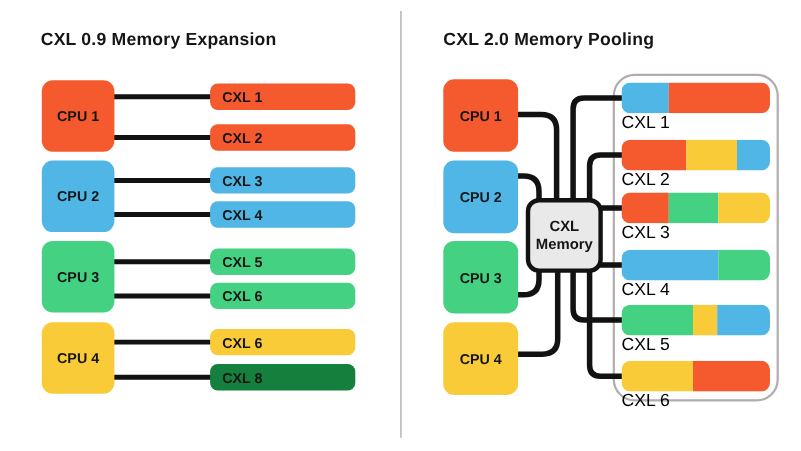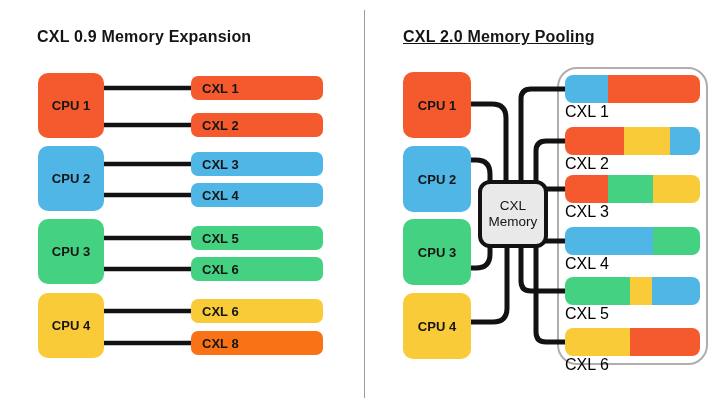--- a/index.html
+++ b/index.html
@@ -33,34 +33,34 @@
   .pbar{
     width:135px;height:28px;border-radius:8px;overflow:hidden;z-index:3;
     display:flex;flex-direction:row;
   }
   .pbar .seg{height:100%;flex:0 0 auto;}
   .pbar-wrap{position:absolute;z-index:3;}
   .switch{
     width:70px;height:68px;background:#e9e9e9;border:4px solid #121212;
     border-radius:12px;box-sizing:border-box;z-index:3;
     display:flex;flex-direction:column;align-items:center;justify-content:center;
-    font-size:13.5px;font-weight:400;color:#151515;line-height:16px;text-align:center;
+    font-size:13.5px;font-weight:700;color:#151515;line-height:16px;text-align:center;
   }
   svg.wires{position:absolute;left:0;top:0;z-index:2;}
   svg.wires path{stroke:#121212;fill:none;stroke-linecap:round;}
   svg.wires path.thin{stroke-width:4.5;}
   svg.wires path.thick{stroke-width:5;}
 </style>
 </head>
 <body>
 
 <div class="abs divider" style="left:364px;top:10px;height:388px;"></div>
 
 <div class="abs title" style="left:37px;top:28px;">CXL 0.9 Memory Expansion</div>
-<div class="abs title" style="left:403px;top:28px;text-decoration:underline;">CXL 2.0 Memory Pooling</div>
+<div class="abs title" style="left:403px;top:28px;">CXL 2.0 Memory Pooling</div>
 
 <div class="abs pool-panel" style="left:557px;top:67px;"></div>
 
 <svg class="wires" width="728" height="410" viewBox="0 0 728 410">
 
   <path class="thin" d="M 102 88 H 196"></path>
   <path class="thin" d="M 102 125 H 196"></path>
   <path class="thin" d="M 102 164 H 196"></path>
   <path class="thin" d="M 102 195 H 196"></path>
   <path class="thin" d="M 102 238 H 196"></path>
@@ -108,21 +108,21 @@
   </div>
 <div class="abs bar" style="left: 191px; top: 226px; width: 132px; background: rgb(68, 210, 130);">
     <span class="lbl">CXL 5</span>
   </div>
 <div class="abs bar" style="left: 191px; top: 257px; width: 132px; background: rgb(68, 210, 130);">
     <span class="lbl">CXL 6</span>
   </div>
 <div class="abs bar" style="left: 191px; top: 299px; width: 132px; background: rgb(249, 203, 56);">
     <span class="lbl">CXL 6</span>
   </div>
-<div class="abs bar" style="left: 191px; top: 331px; width: 132px; background: #f97316;">
+<div class="abs bar" style="left: 191px; top: 331px; width: 132px; background: #15803d;">
     <span class="lbl">CXL 8</span>
   </div>
 
 <div class="abs cpu r" style="left: 403px; top: 72px; background: rgb(244, 90, 46);">
     <span>CPU 1</span>
   </div>
 <div class="abs cpu r" style="left: 403px; top: 146px; background: rgb(80, 182, 229);">
     <span>CPU 2</span>
   </div>
 <div class="abs cpu r" style="left: 403px; top: 219px; background: rgb(68, 210, 130);">

